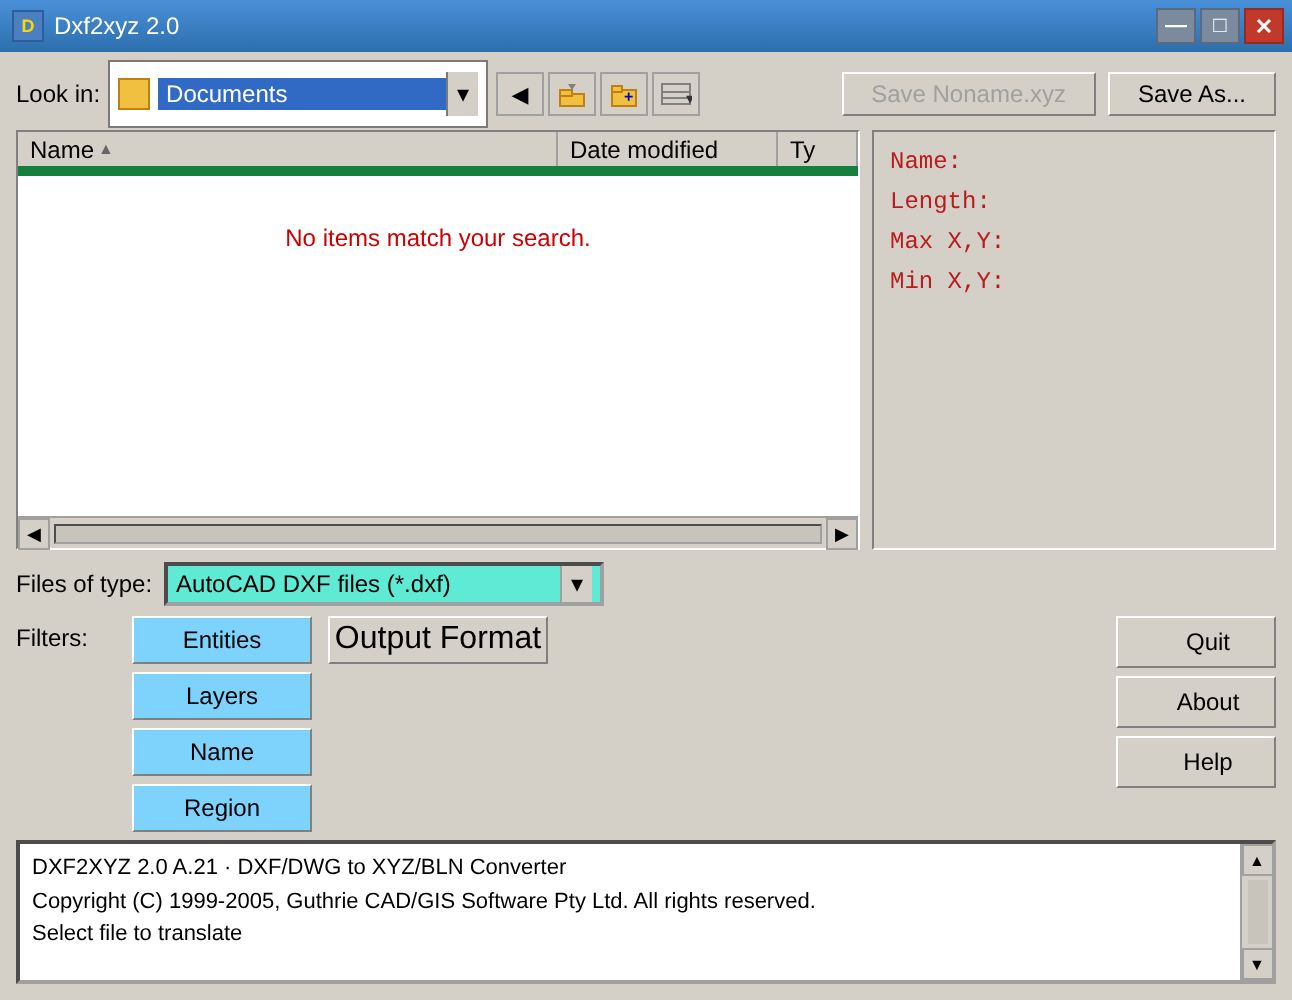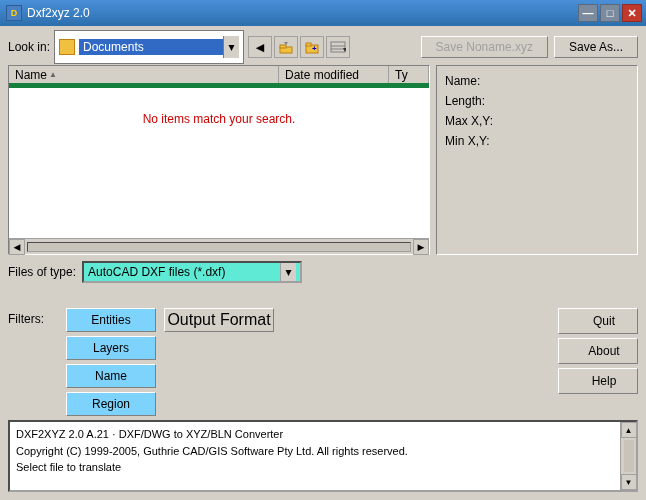--- a/index.html
+++ b/index.html
@@ -249,22 +249,23 @@
       border-bottom-color: #ffffff;
       background: #d4d0c8;
       padding: 8px;
       font-size: 12px;
     }
     .prop-row {
       display: flex;
       margin-bottom: 6px;
     }
     .prop-label {
-      color: #000000;
+      color: #b91c1c;
       min-width: 60px;
+      font-family: Liberation Mono, monospace;
     }
     .prop-value {
       color: #333;
     }
 
     
     .bottom-section {
       display: flex;
       flex-direction: column;
       gap: 4px;
@@ -300,21 +301,20 @@
       display: flex;
       align-items: center;
       justify-content: center;
       cursor: pointer;
     }
 
     
     .filters-row {
       display: flex;
       gap: 10px;
-      margin-top: 20px;
     }
     .filters-section {
       flex: 1;
       display: flex;
       align-items: flex-start;
       gap: 8px;
     }
     .filters-label {
       padding-top: 4px;
       font-size: 12px;

